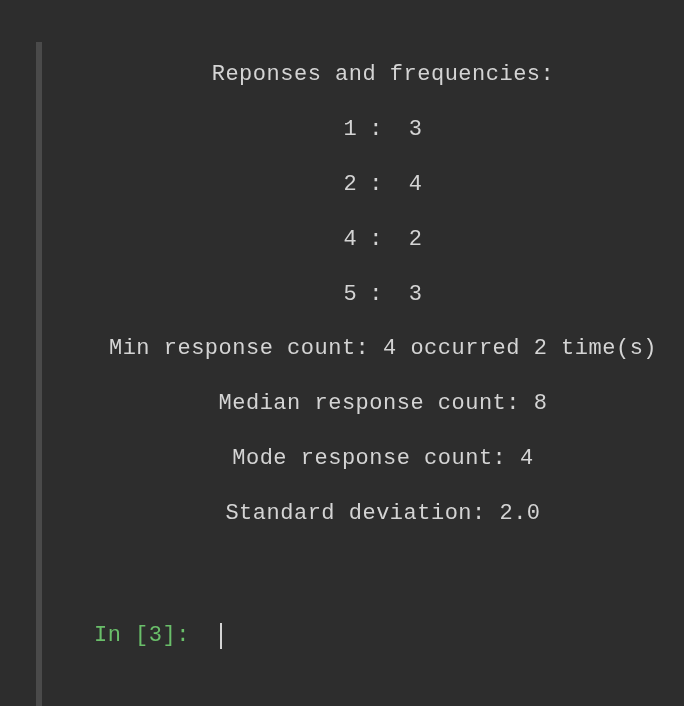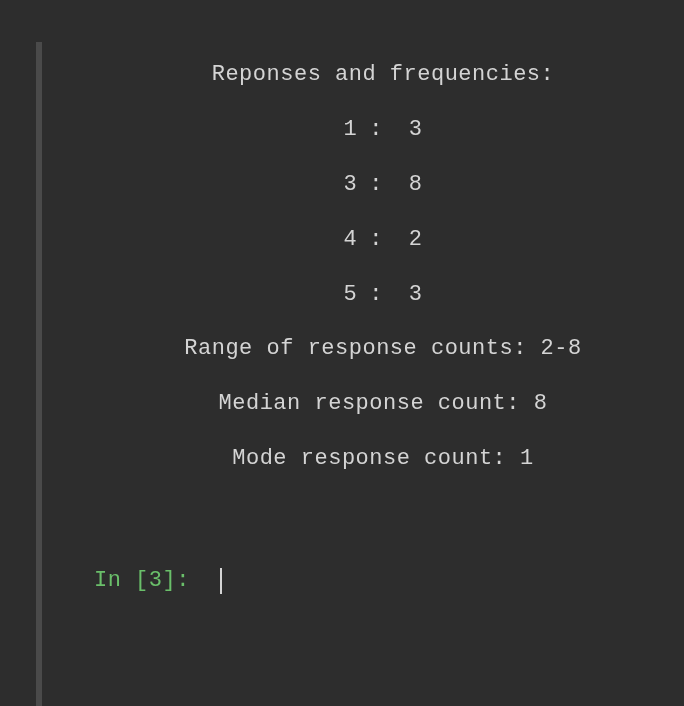--- a/index.html
+++ b/index.html
@@ -55,23 +55,24 @@
       vertical-align: middle;
     }
   </style>
 </head>
 <body>
 
 <div class="gutter"></div>
 <div class="content">
   <div class="output-line">Reponses and frequencies:</div>
   <div class="output-line"><span>1</span>: <span>3</span></div>
-  <div class="output-line"><span>3</span>: <span>8</span></div>
+  <div class="output-line"><span>2</span>: <span>4</span></div>
   <div class="output-line"><span>4</span>: <span>2</span></div>
   <div class="output-line"><span>5</span>: <span>3</span></div>
-  <div class="output-line">Range of response counts: 2-8</div>
+  <div class="output-line">Min response count: 4 occurred 2 time(s)</div>
   <div class="output-line">Median response count: 8</div>
-  <div class="output-line">Mode response count: 1</div>
+  <div class="output-line">Mode response count: 4</div>
+  <div class="output-line">Standard deviation: 2.0</div>
   <div class="blank-line"></div>
   <div class="prompt-line">
     <span class="prompt-text">In [3]: </span><span class="cursor"></span>
   </div>
 </div>
 
 </body></html>

